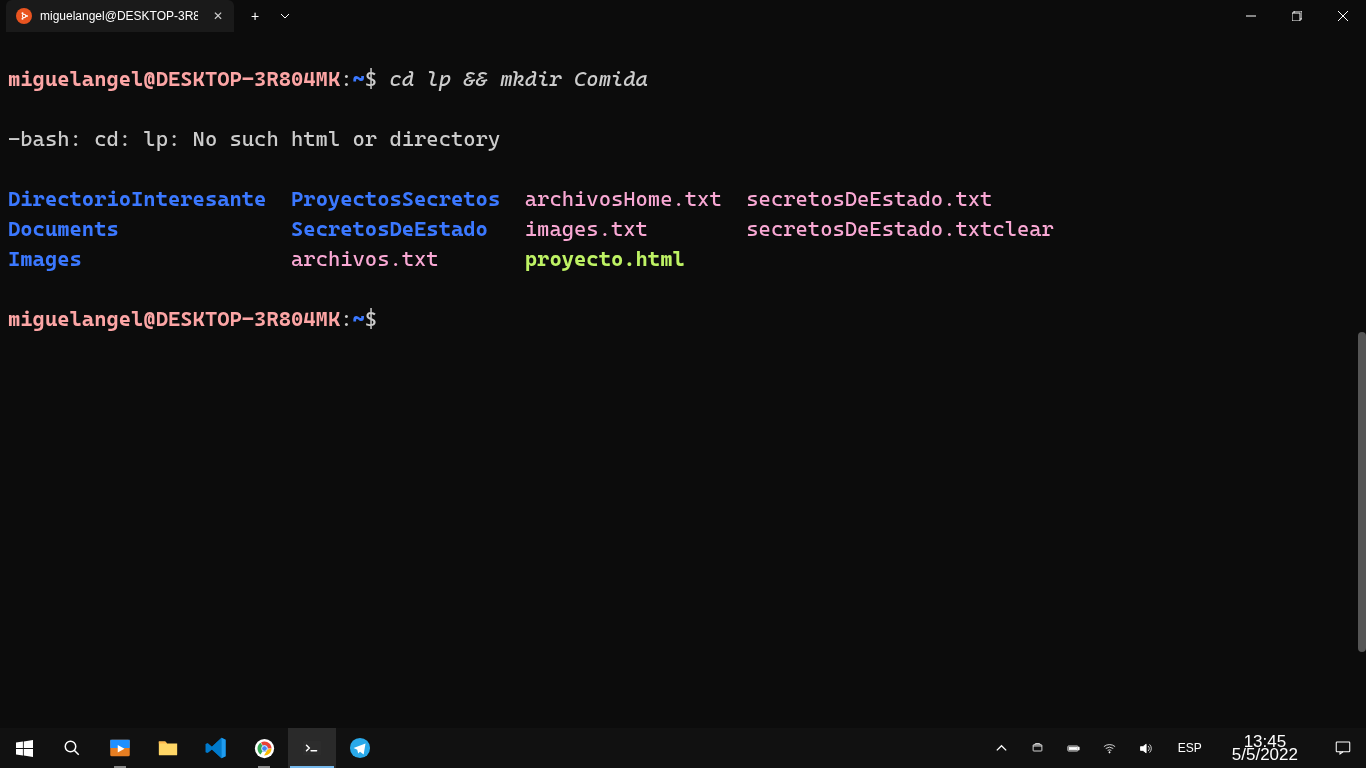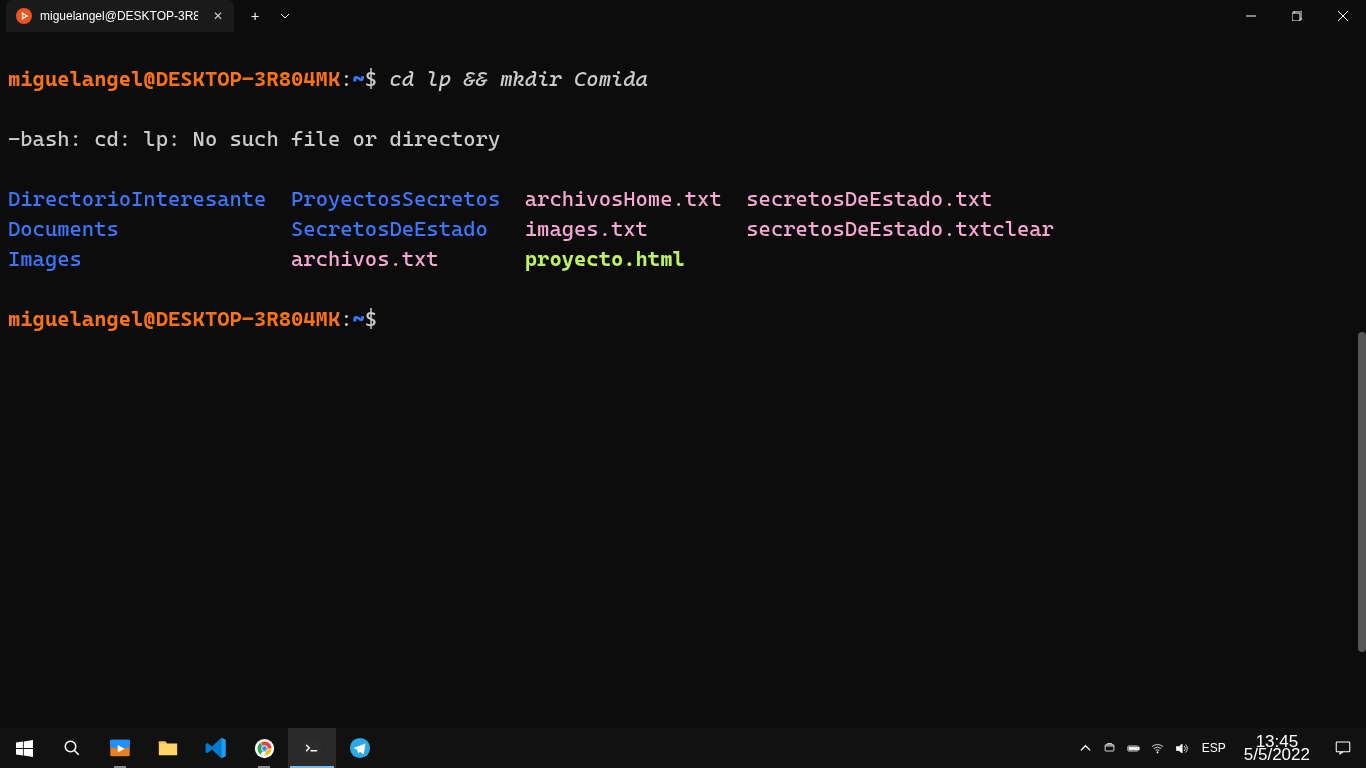--- a/index.html
+++ b/index.html
@@ -13,37 +13,37 @@
   .tab-title { font-size: 12px; color: #fff; white-space: nowrap; overflow: hidden; text-overflow: clip; flex: 1; }
   .tab-close { width: 16px; height: 16px; display: flex; align-items: center; justify-content: center; cursor: pointer; font-size: 12px; color: #ccc; margin-left: 4px;}
   .tab-add { width: 30px; height: 30px; display: flex; align-items: center; justify-content: center; cursor: pointer; color: #fff; font-size: 14px; margin-left: 6px; }
   .tab-dropdown { width: 30px; height: 30px; display: flex; align-items: center; justify-content: center; cursor: pointer; color: #fff; font-size: 10px; }
   .window-controls { margin-left: auto; display: flex; }
   .win-btn { width: 46px; height: 32px; display: flex; align-items: center; justify-content: center; cursor: pointer; }
   .win-btn svg { width: 10px; height: 10px; stroke: #fff; fill: none; stroke-width: 1; }
   
   
   .terminal { height: 696px; background: #0c0c0c; color: #cccccc; font-family: 'Cascadia Mono','Consolas',monospace; font-size: 21px; line-height: 30px; padding: 2px 8px; position: relative; white-space: pre; overflow: hidden; }
-  .user { color: #f97316; font-weight: bold;}
+  .user { color: #fca5a5; font-weight: bold;}
   .path { color: #3b78ff; font-weight: bold;}
   .dollar { color: #cccccc; }
   .cmd { color: #cccccc; font-style: italic; }
-  .dir { color: #3b78ff; font-weight: normal;}
+  .dir { color: #3b78ff; font-weight: bold;}
   .exe { color: #bef264; font-weight: bold;}
   .file { color: #f9a8d4; }
   .scrollbar { position: absolute; right: 0; top: 300px; width: 8px; height: 320px; background: #555; border-radius: 4px; }
 
   
   .taskbar { height: 40px; background: #111111; display: flex; align-items: center; color: #fff; position: relative; }
   .task-left { display: flex; align-items: center; height: 100%; }
   .task-item { width: 48px; height: 40px; display: flex; align-items: center; justify-content: center; cursor: pointer; position: relative; }
   .task-item.active::after { content:''; position: absolute; bottom: 0; left: 2px; right: 2px; height: 2px; background: #76b9ed; }
   .task-item.running::after { content:''; position: absolute; bottom: 0; left: 18px; right: 18px; height: 2px; background: #888; }
   .task-item.active.bg { background: #2a2a2a; }
-  .task-right { margin-left: auto; display: flex; align-items: center; height: 100%; gap: 0; justify-content: space-between; }
+  .task-right { margin-left: auto; display: flex; align-items: center; height: 100%; gap: 12px; justify-content: space-between; }
   .tray-icon { width: 24px; height: 40px; display: flex; align-items: center; justify-content: center; cursor: pointer; }
   .tray-icon svg { width: 15px; height: 15px; }
   .lang { font-size: 12px; padding: 0 8px; cursor: pointer; }
   .clock { font-size: 17px; text-align: center; line-height: 13px; padding: 0 10px; cursor: pointer; }
   .notif { width: 46px; height: 40px; display: flex; align-items: center; justify-content: center; cursor: pointer; }
   
   .ic { width: 24px; height: 24px; display: flex; align-items: center; justify-content: center; }
 </style>
 </head>
 <body>
@@ -82,21 +82,21 @@
     <div class="win-btn">
         <svg viewBox="0 0 10 10">
           <path d="M0 0 L10 10 M10 0 L0 10"></path>
         </svg>
       </div>
   </div>
 </div>
 
 <div class="terminal">
 <div><span class="user">miguelangel@DESKTOP-3R804MK</span><span>:</span><span class="path">~</span><span class="dollar">$ </span><span class="cmd">cd lp &amp;&amp; mkdir Comida</span></div>
-<div>-bash: cd: lp: No such file or directory</div>
+<div>-bash: cd: lp: No such html or directory</div>
 <div id="ls-grid"><div><span class="dir">DirectorioInteresante</span>  <span class="dir">ProyectosSecretos</span>  <span class="file">archivosHome.txt</span>  <span class="file">secretosDeEstado.txt</span></div><div><span class="dir">Documents</span>              <span class="dir">SecretosDeEstado</span>   <span class="file">images.txt</span>        <span class="file">secretosDeEstado.txtclear</span></div><div><span class="dir">Images</span>                 <span class="file">archivos.txt</span>       <span class="exe">proyecto.html</span>     <span class="file"></span></div></div>
 <div><span class="user">miguelangel@DESKTOP-3R804MK</span><span>:</span><span class="path">~</span><span class="dollar">$ </span></div>
 <div class="scrollbar"></div>
 </div>
 
 <div class="taskbar">
   <div class="task-left">
     <div class="task-item">
       <span class="ic">
         <svg width="17" height="17" viewBox="0 0 16 16">

